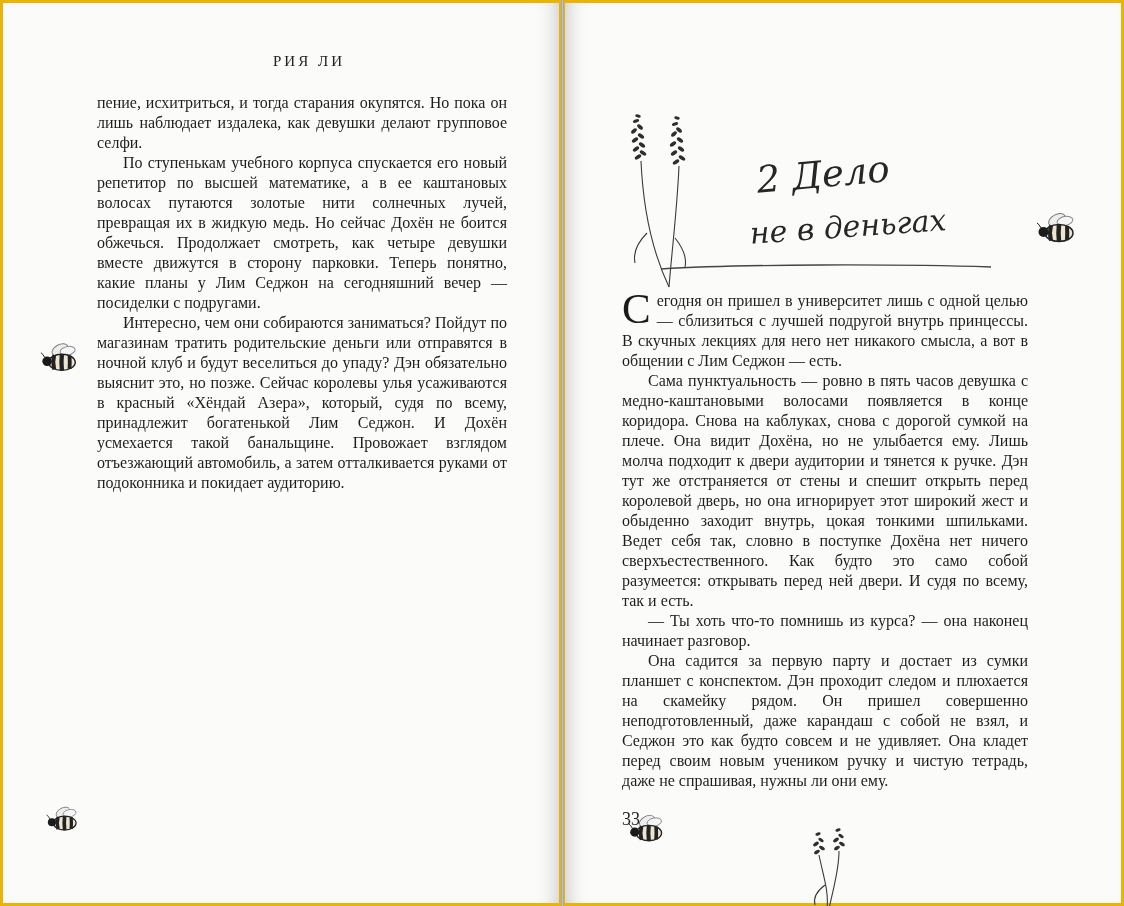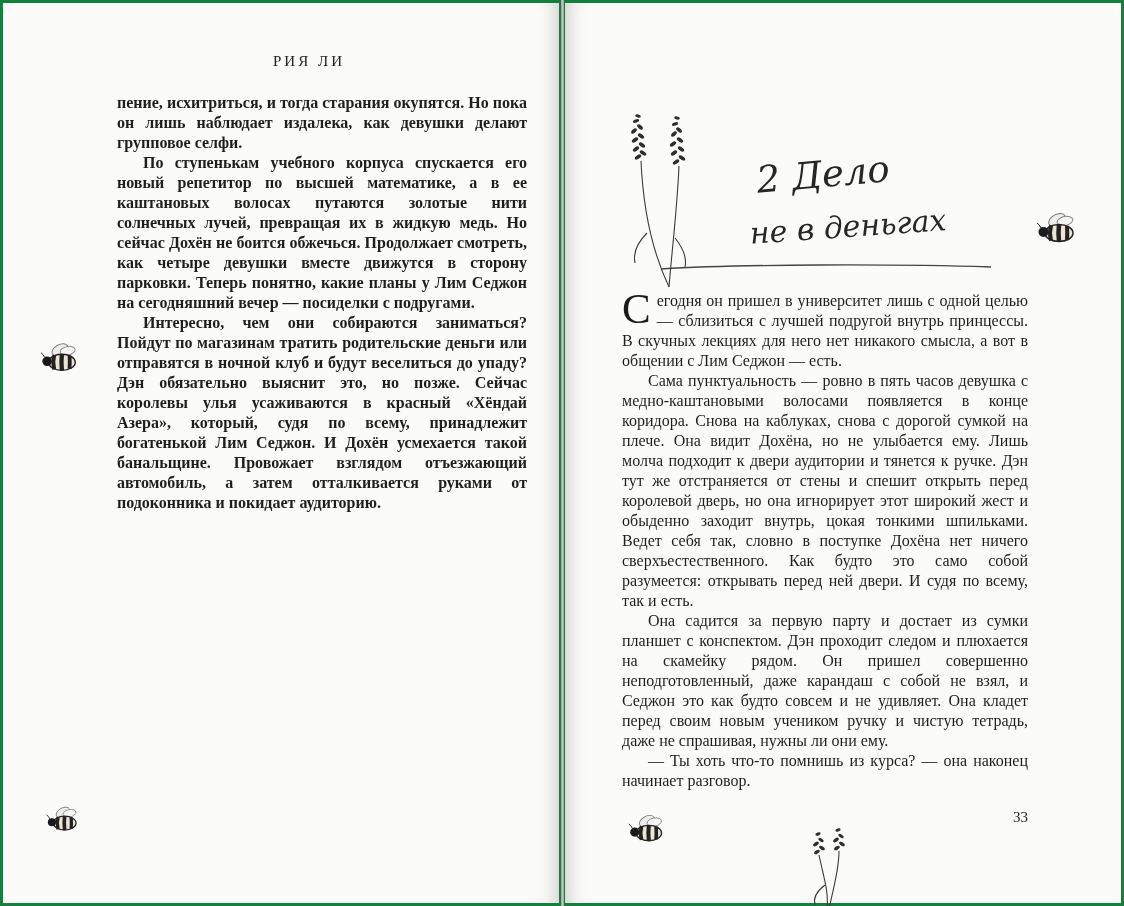--- a/index.html
+++ b/index.html
@@ -4,21 +4,21 @@
 <style>
   * { margin:0; padding:0; box-sizing:border-box; }
   html,body { width:1124px; }
   body {
     background:#cfcfcf;
     font-family:"Liberation Serif", serif;
   }
   .spread {
     position:relative;
     width:1124px; height:906px;
-    background:#15803d;
+    background:#eab308;
     overflow:hidden;
   }
   .page {
     position:absolute; top:3px; bottom:3px; width:556px;
     background:#fbfbf9;
   }
   .page-left  { left:3px;   box-shadow: inset -16px 0 20px -14px rgba(0,0,0,0.22); }
   .page-right { left:565px; box-shadow: inset 16px 0 20px -14px rgba(0,0,0,0.22); }
   .gutter-line {
     position:absolute; left:561px; top:0; width:3px; height:906px;
@@ -27,21 +27,21 @@
 
   .running-head {
     position:absolute; left:100px; top:50px; width:412px;
     text-align:center; font-size:15px; letter-spacing:3px; color:#222;
   }
   .text-block {
     position:absolute; color:#1e1e1e;
     font-size:16px; line-height:20px; text-align:justify;
     hyphens:auto; -webkit-hyphens:auto;
   }
-  .left-text  { left:114px; top:90px; width:410px;font-weight:bold; }
+  .left-text  { left:94px; top:90px; width:410px; }
   .right-text { left:57px;  top:288px; width:406px; }
   .text-block p { text-indent:26px; }
   .text-block p.no-indent { text-indent:0; }
   .dropcap {
     float:left; font-size:43px; line-height:34px;
     padding:1px 6px 0 0; color:#1a1a1a;
   }
 
   .chapter-title-line1 {
     position:absolute; left:168px; top:150px; width:180px;
@@ -60,21 +60,21 @@
   .lavender-top   { left:52px;  top:108px; }
   .chapter-rule   { left:94px;  top:256px; }
   .bee-chapter    { left:470px; top:208px; }
   .bee-left-margin{ left:36px;  top:338px; }
   .bee-left-bottom{ left:42px;  top:802px; }
   .bee-footer     { left:62px;  top:810px; }
   .lavender-bottom{ left:224px; top:822px; }
 
   .page-number {
     position:absolute; left:57px; top:806px; width:406px;
-    text-align:right; font-size:15px; color:#222;
+    text-align:left; font-size:18px; color:#222;
   }
 </style>
 </head>
 <body>
 
 <div class="spread">
 
   <div class="page page-left">
     <div class="running-head">РИЯ ЛИ</div>
 
@@ -164,22 +164,22 @@
         <path d="M24 13.5 Q23 22 24 30.5" stroke="#222" stroke-width="4.5" fill="none"></path>
         <path d="M32 15 Q32.5 22 32 29" stroke="#222" stroke-width="4" fill="none"></path>
         <circle cx="8.5" cy="21" r="5" fill="#1a1a1a"></circle>
         <path d="M6 17 Q4 13 2 12" stroke="#1a1a1a" stroke-width="1" fill="none"></path>
       </svg>
     </span>
 
     <div class="text-block right-text">
       <p class="no-indent"><span class="dropcap">С</span><span>егодня он пришел в университет лишь с одной целью — сблизиться с лучшей подругой внутрь принцессы. В скучных лекциях для него нет никакого смысла, а вот в общении с Лим Седжон — есть.</span></p>
       <p>Сама пунктуальность — ровно в пять часов девушка с медно-каштановыми волосами появляется в конце коридора. Снова на каблуках, снова с дорогой сумкой на плече. Она видит Дохёна, но не улыбается ему. Лишь молча подходит к двери аудитории и тянется к ручке. Дэн тут же отстраняется от стены и спешит открыть перед королевой дверь, но она игнорирует этот широкий жест и обыденно заходит внутрь, цокая тонкими шпильками. Ведет себя так, словно в поступке Дохёна нет ничего сверхъестественного. Как будто это само собой разумеется: открывать перед ней двери. И судя по всему, так и есть.</p>
+      <p>— Ты хоть что-то помнишь из курса? — она наконец начинает разговор.</p>
       <p>Она садится за первую парту и достает из сумки планшет с конспектом. Дэн проходит следом и плюхается на скамейку рядом. Он пришел совершенно неподготовленный, даже карандаш с собой не взял, и Седжон это как будто совсем и не удивляет. Она кладет перед своим новым учеником ручку и чистую тетрадь, даже не спрашивая, нужны ли они ему.</p>
-      <p>— Ты хоть что-то помнишь из курса? — она наконец начинает разговор.</p>
     </div>
 
     <span class="deco bee-footer">
       <svg width="40" height="31" viewBox="0 0 44 34">
         <ellipse cx="22" cy="9" rx="9" ry="5.5" fill="#ededed" stroke="#777" stroke-width="1" transform="rotate(-28 22 9)"></ellipse>
         <ellipse cx="30" cy="10" rx="8" ry="4.5" fill="#f5f5f5" stroke="#888" stroke-width="1" transform="rotate(-12 30 10)"></ellipse>
         <ellipse cx="24" cy="22" rx="14" ry="8.5" fill="#ece5d2" stroke="#222" stroke-width="1.5"></ellipse>
         <path d="M16 14.5 Q14 22 16 29.5" stroke="#222" stroke-width="4" fill="none"></path>
         <path d="M24 13.5 Q23 22 24 30.5" stroke="#222" stroke-width="4.5" fill="none"></path>
         <path d="M32 15 Q32.5 22 32 29" stroke="#222" stroke-width="4" fill="none"></path>

